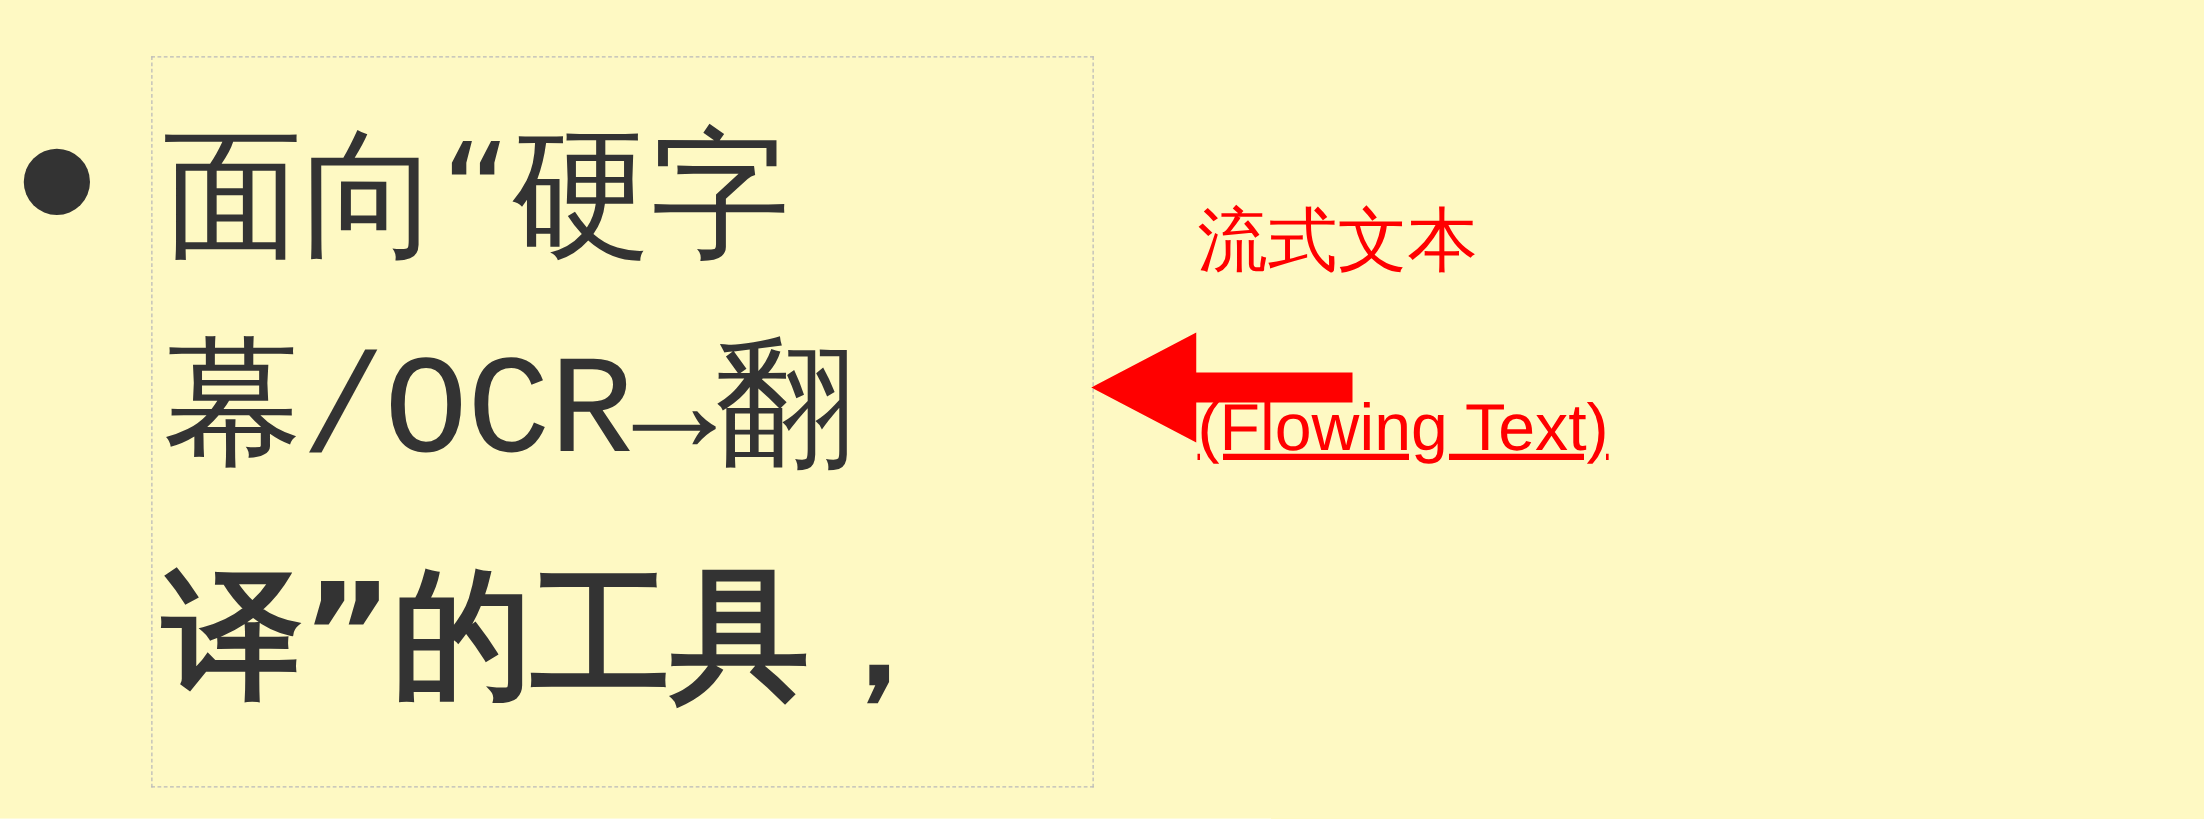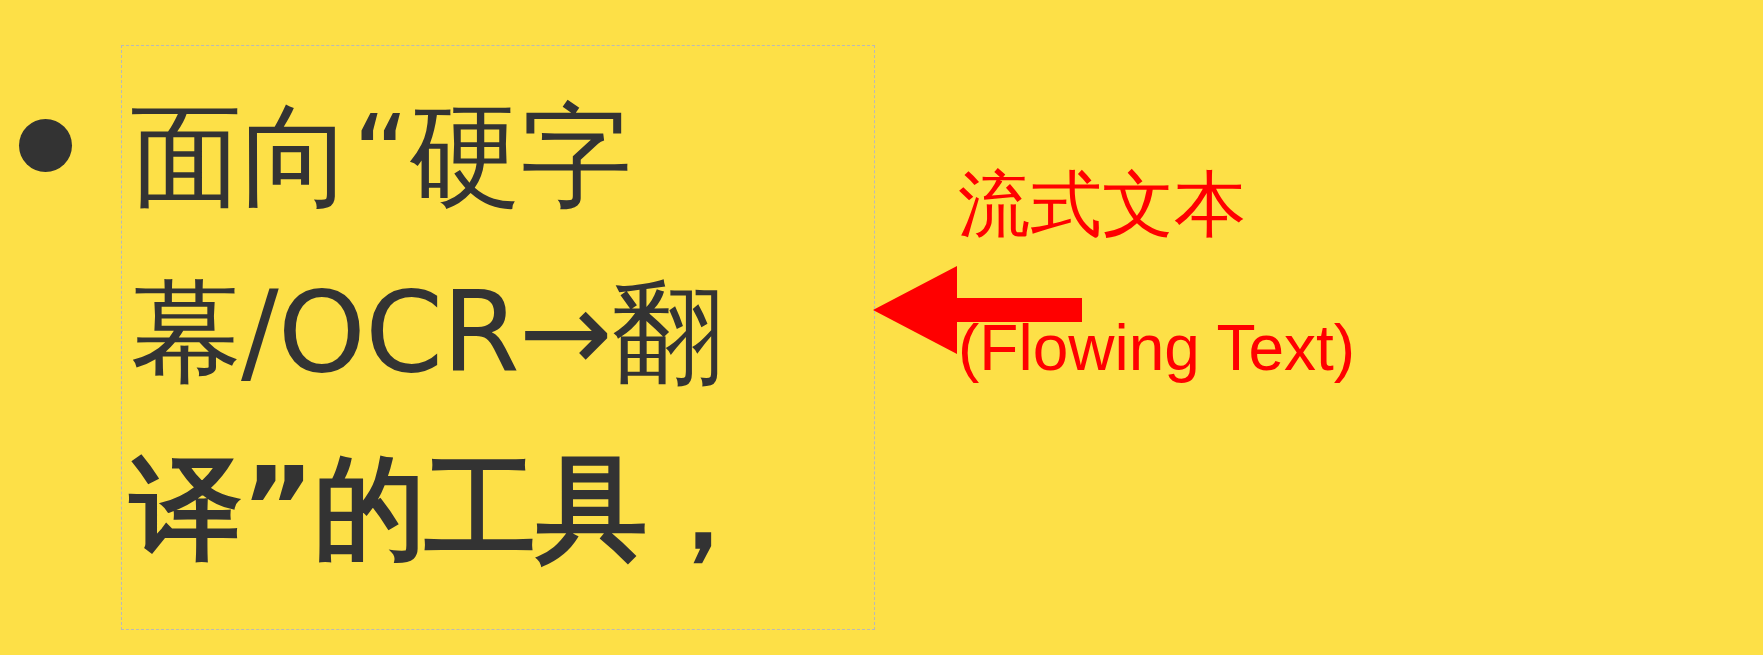--- a/index.html
+++ b/index.html
@@ -7,21 +7,21 @@
     padding: 0;
     background: #ffffff;
   }
   body {
     font-family: "Liberation Sans", "DejaVu Sans", sans-serif;
   }
   #stage {
     position: relative;
     width: 1763px;
     height: 655px;
-    background: #fde047;
+    background: #fef9c3;
     overflow: hidden;
   }
 
   
   .bullet-dot {
     position: absolute;
     left: 19px;
     top: 119px;
     width: 53px;
     height: 53px;
@@ -46,49 +46,50 @@
     width: 746px;
     color: #333333;
     font-family: "DejaVu Sans", "Liberation Sans", sans-serif;
     font-size: 112px;
     font-weight: 400;
     line-height: 1;
     letter-spacing: -1px;
     white-space: nowrap;
   }
   .cjk-line.l1 { top: 54px; }
-  .cjk-line.l2 { top: 230px; }
+  .cjk-line.l2 { top: 230px; font-family: Liberation Mono, monospace; }
   .cjk-line.l3 { top: 406px; font-weight: bold; }
 
   
   .annot-arrow {
     position: absolute;
     left: 866px;
     top: 258px;
     width: 225px;
     height: 104px;
   }
   .annot-arrow svg { display: block; }
 
   
   .annot-text {
     position: absolute;
     left: 958px;
     color: #ff0000;
-    font-family: Liberation Sans, sans-serif;
-    font-size: 72px;
+    font-family: Liberation Mono, monospace;
+    font-size: 56px;
     line-height: 1;
     font-weight: 400;
     white-space: nowrap;
   }
   .annot-text.cn { top: 168px; }
   .annot-text.en {
     top: 316px;
     font-family: "Liberation Sans", "DejaVu Sans", sans-serif;
-    font-size: 64px;
+    font-size: 53px;
+    text-decoration: underline;
   }
 </style>
 </head>
 <body>
 
 <div id="stage">
 
   <div class="bullet-dot"></div>
 
   <div class="text-block">

